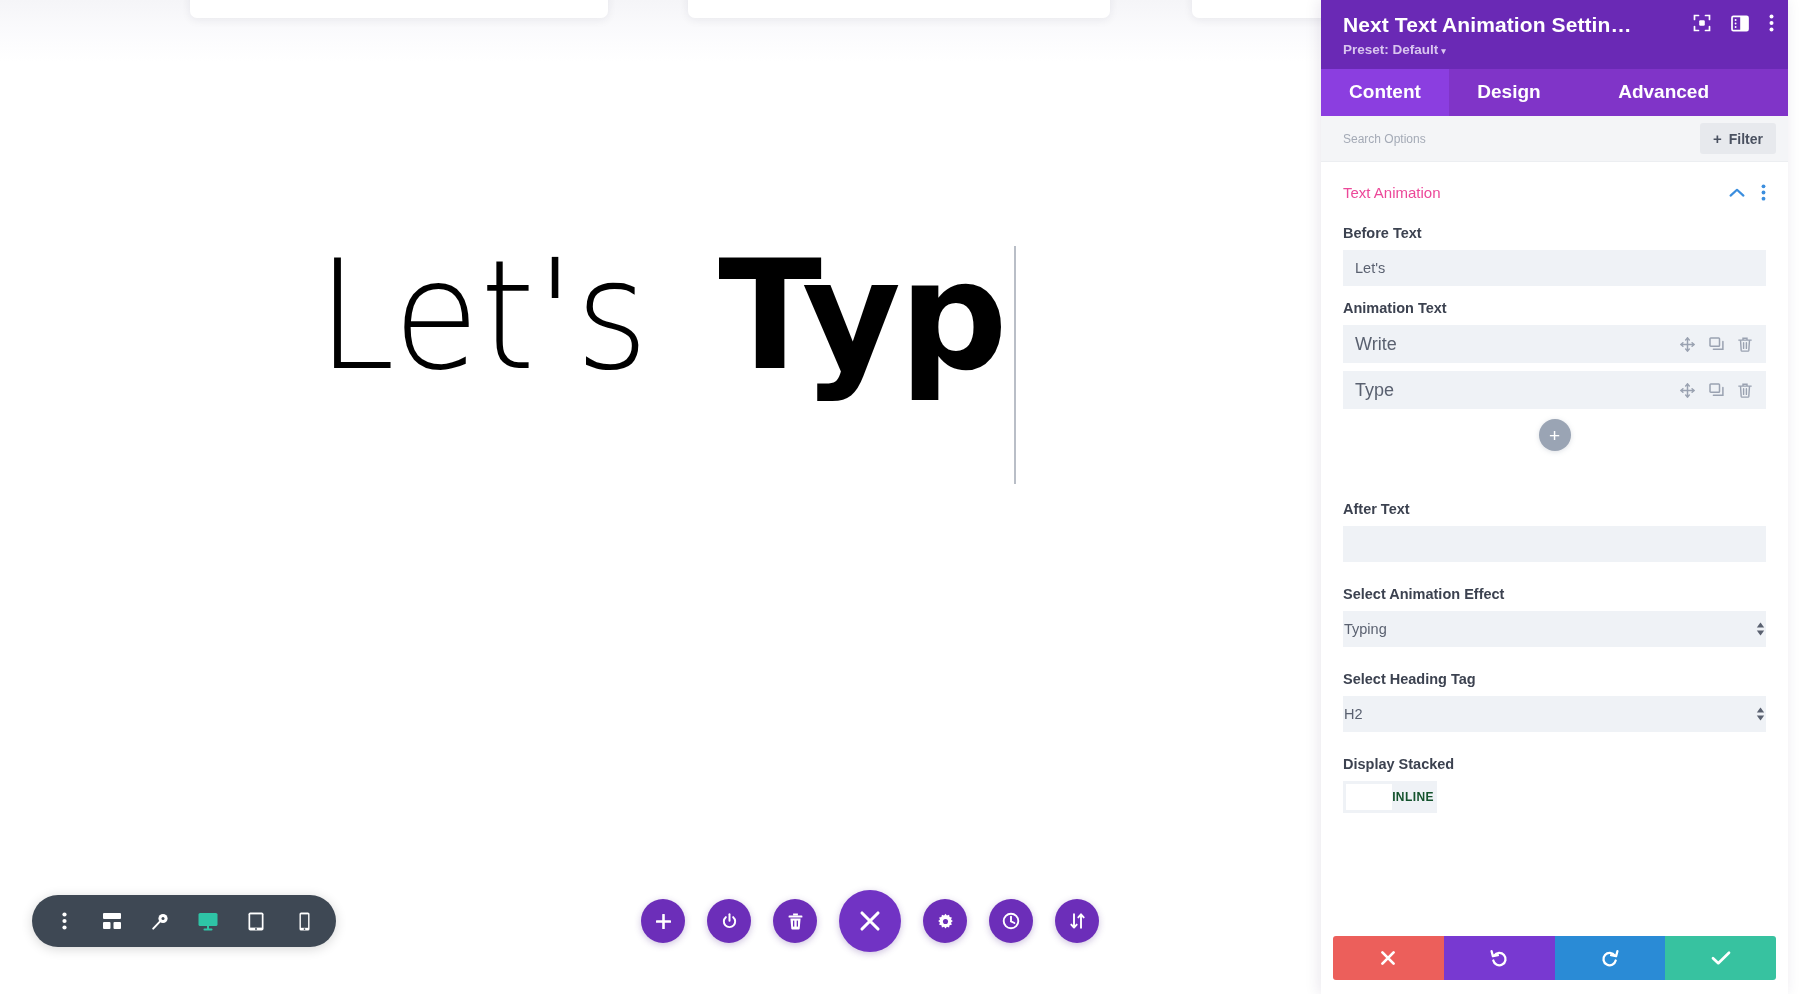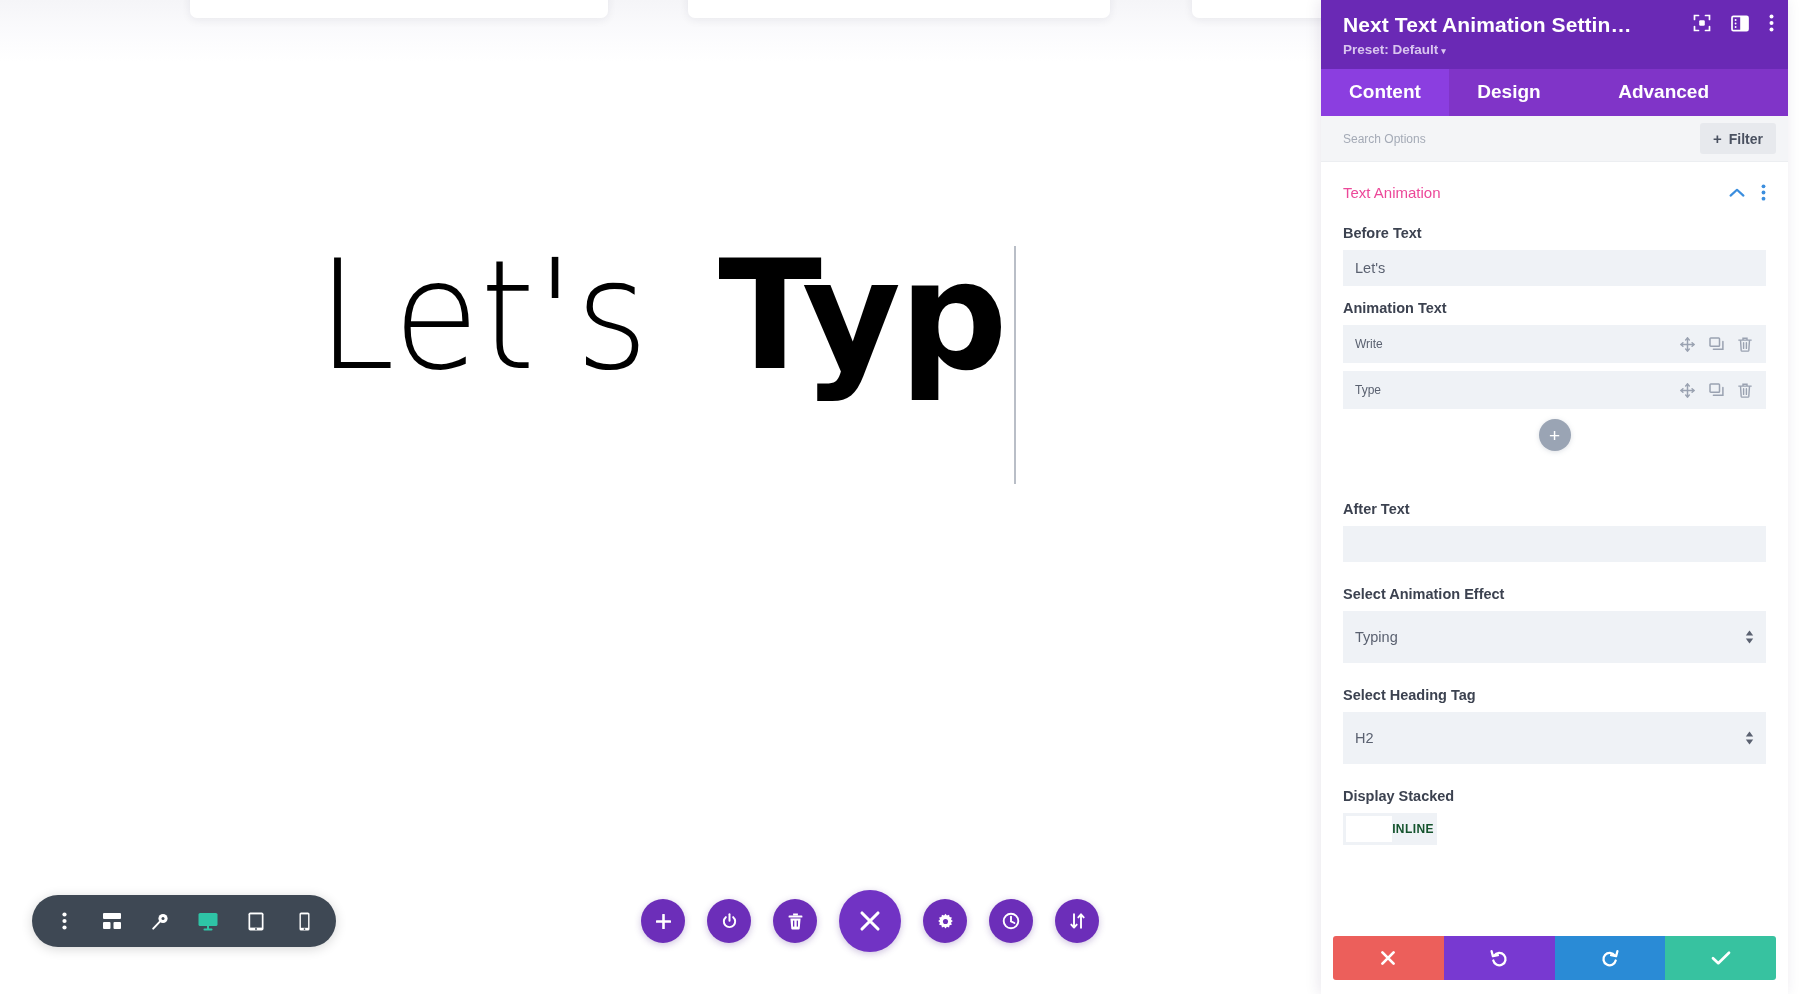--- a/index.html
+++ b/index.html
@@ -213,21 +213,21 @@
   }
   .repeater-row {
     background: #eff2f6;
     height: 38px;
     display: flex; align-items: center;
     padding: 0 14px 0 12px;
     margin-bottom: 8px;
   }
   .repeater-label {
     flex: 1 1 auto;
-    font-size: 12px; color: #5a6170;
+    font-size: 18px; color: #5a6170;
   }
   .repeater-actions { display: flex; align-items: center; gap: 14px; }
   .rep-icon { color: #9aa2b1; cursor: pointer; display: flex; }
   .add-row {
     display: flex; justify-content: center;
     margin-top: 10px; margin-bottom: 8px;
   }
   .add-btn {
     width: 32px; height: 32px; border-radius: 50%;
     background: #9aa4b4;
@@ -235,23 +235,23 @@
     display: flex; align-items: center; justify-content: center;
     font-size: 19px; line-height: 1;
     cursor: pointer;
     box-shadow: 0 1px 5px rgba(120,130,150,0.25);
   }
   .spacer-28 { height: 28px; }
 
   .select-wrap { position: relative; }
   .select-box {
     background: #eff2f6;
-    height: 52px;
+    height: 36px;
     display: flex; align-items: center;
-    padding: 0 12px;
+    padding: 0 1px;
     font-size: 14.5px; color: #5a6170;
     cursor: pointer;
   }
   .select-value { flex: 1 1 auto; }
   .select-arrows {
     color: #5a6170;
     font-size: 10px; line-height: 8px;
     display: flex; flex-direction: column; align-items: center;
   }
 

